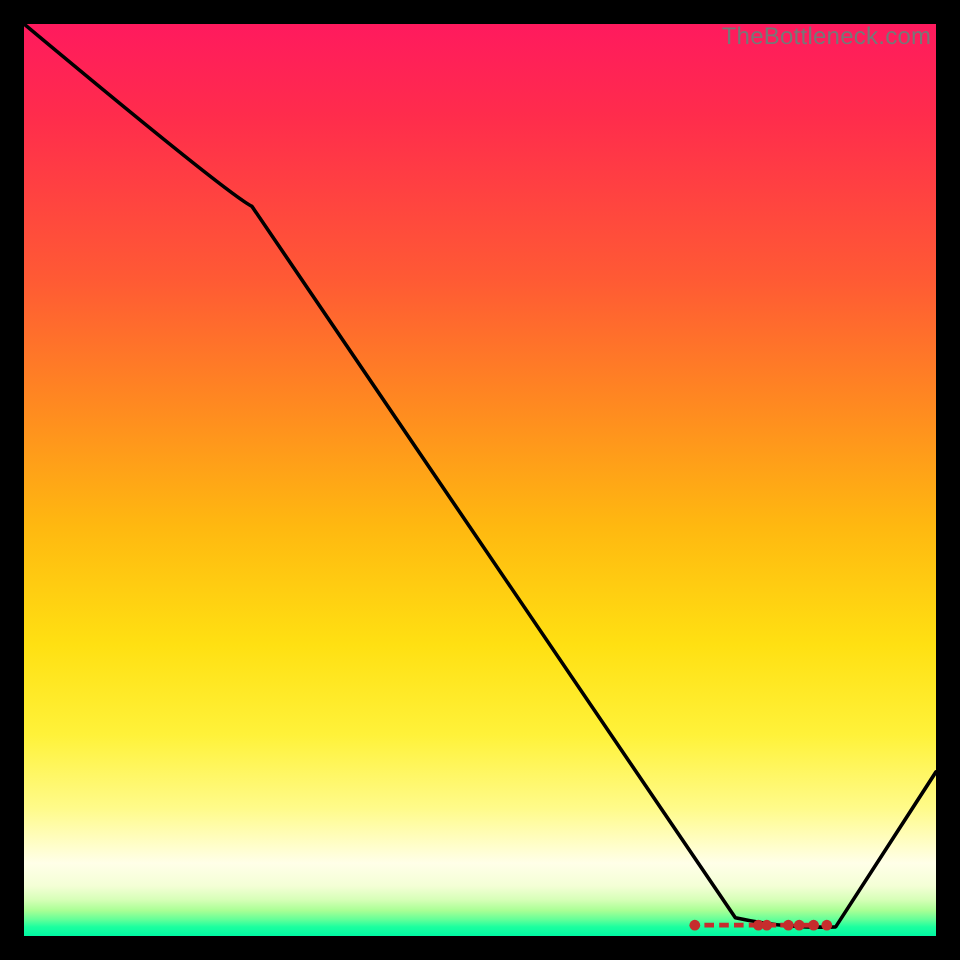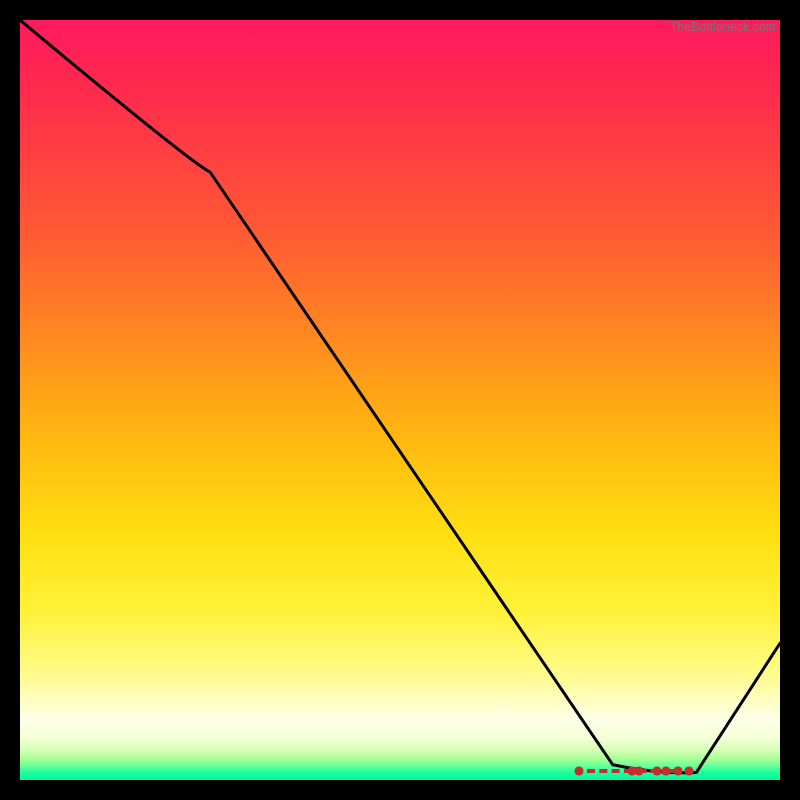--- a/index.html
+++ b/index.html
@@ -41,21 +41,21 @@
       #63ff99 98.2%,
       #1cff9f 99%,
       #00f7a2 100%
     );
   }
   .watermark {
     position: absolute;
     top: 0px;
     right: 4px;
     color: #777;
-    font-size: 12px;
+    font-size: 20px;
     font-weight: 500;
     letter-spacing: 0.2px;
     user-select: none;
   }
   svg.curve {
     position: absolute;
     left: 0;
     top: 0;
     width: 760px;
     height: 760px;

